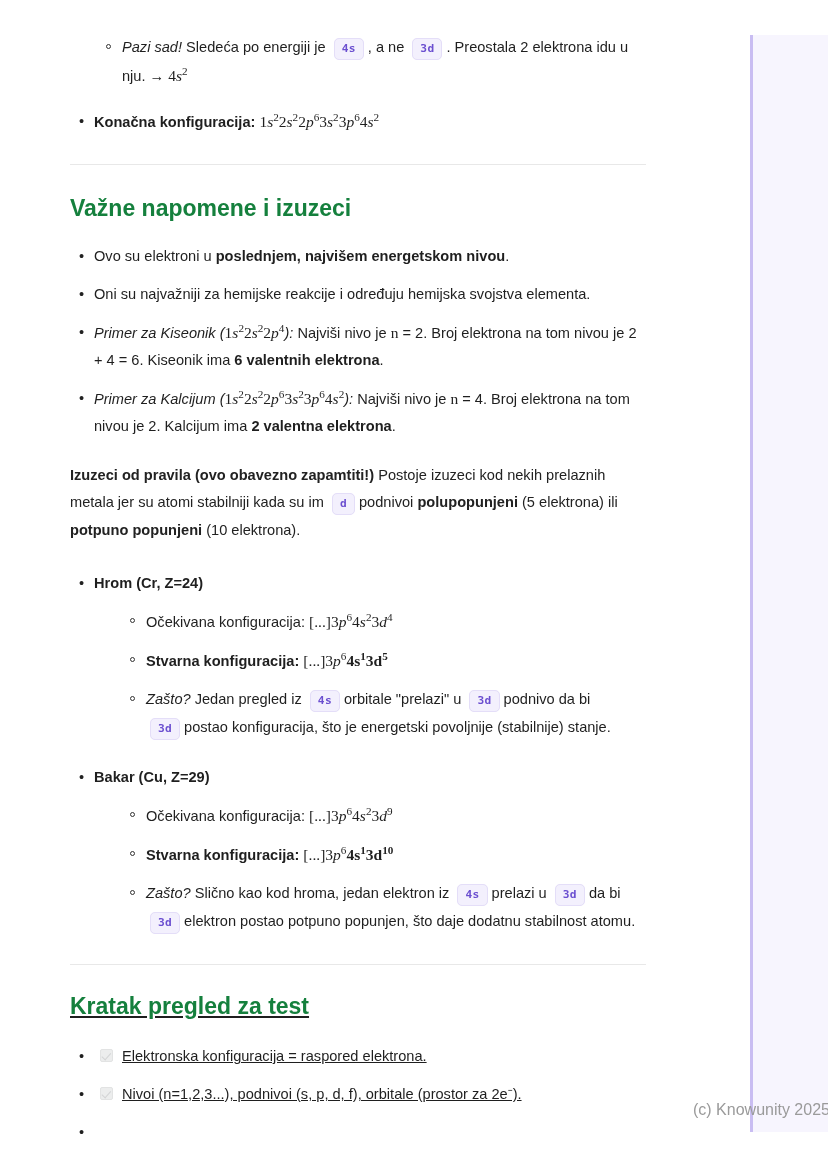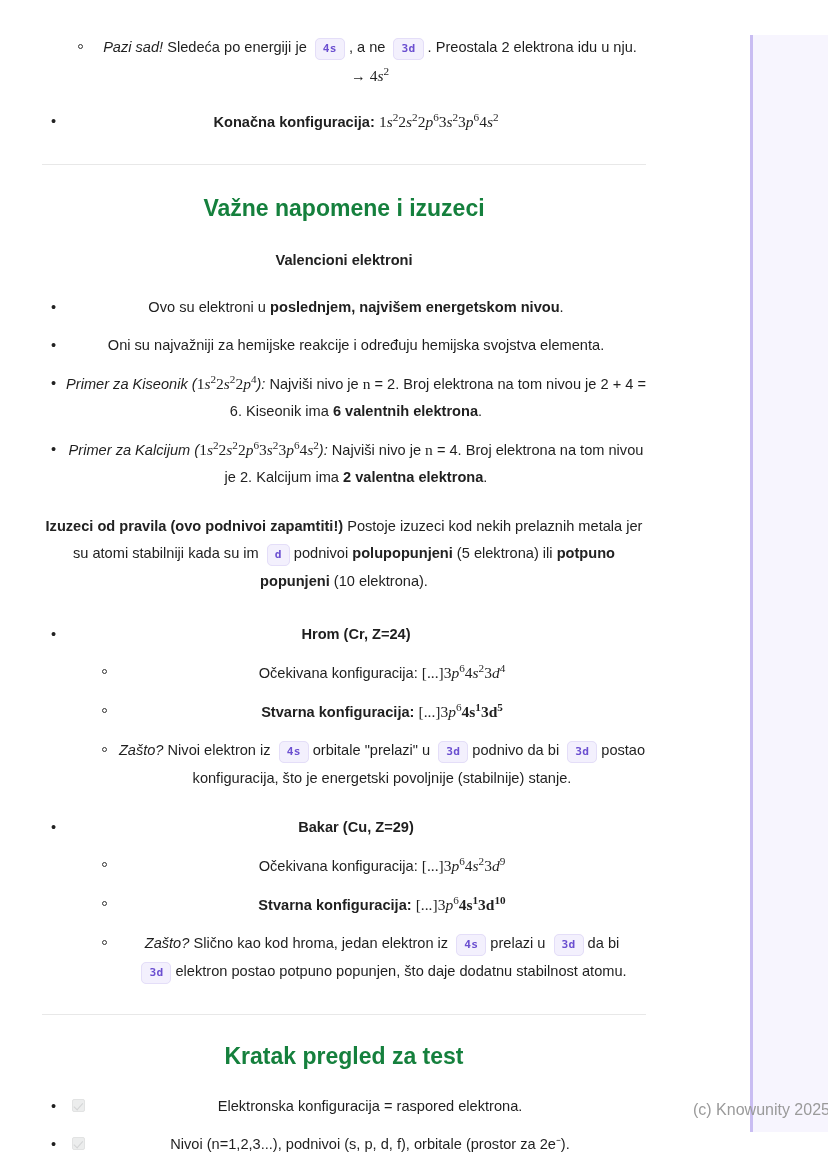--- a/index.html
+++ b/index.html
@@ -30,23 +30,22 @@
   
   #doc {
     position: absolute;
     left: 0;
     top: 0;
     width: 706px;
     padding: 0;
   }
 
   .content {
-    margin-left: 42px;
+    margin-left: 70px;
     margin-right: 60px;
-    text-align: center;
   }
 
   
   .para {
     font-size: 14.6px;
     line-height: 27px;
     color: #222222;
     margin: 0;
   }
 
@@ -220,21 +219,20 @@
   </div>
 
   <div class="content" style="margin-top:28px;">
     <hr class="divider">
   </div>
 
   <div class="content" style="margin-top:28px;">
 
     <h2 class="section">Važne napomene i izuzeci</h2>
 
-    <div class="para b" style="margin-top:24px;">Valencioni elektroni</div>
 
     <ul style="margin-top:20px;">
 
       <li class="l1">
         <span class="bullet">•</span>
         <span>Ovo su elektroni u</span>
         <span class="b">poslednjem, najvišem energetskom nivou</span><span>.</span>
       </li>
 
       <li class="l1">
@@ -255,21 +253,21 @@
         <span class="bullet">•</span>
         <span class="i">Primer za Kalcijum (</span><span class="math"><span class="u">1</span><span class="v">s</span><sup>2</sup><span class="u">2</span><span class="v">s</span><sup>2</sup><span class="u">2</span><span class="v">p</span><sup>6</sup><span class="u">3</span><span class="v">s</span><sup>2</sup><span class="u">3</span><span class="v">p</span><sup>6</sup><span class="u">4</span><span class="v">s</span><sup>2</sup></span><span class="i">):</span>
         <span>Najviši nivo je</span>
         <span class="math v">n</span>
         <span>= 4. Broj elektrona na tom nivou je 2. Kalcijum ima</span>
         <span class="b">2 valentna elektrona</span><span>.</span>
       </li>
     </ul>
 
     <p class="para" style="margin-top:22px;">
-      <span class="b">Izuzeci od pravila (ovo podnivoi zapamtiti!)</span>
+      <span class="b">Izuzeci od pravila (ovo obavezno zapamtiti!)</span>
       <span>Postoje izuzeci kod nekih prelaznih metala jer su atomi stabilniji kada su im</span>
       <code class="badge">d</code><span>podnivoi</span>
       <span class="b">polupopunjeni</span>
       <span>(5 elektrona) ili</span>
       <span class="b">potpuno popunjeni</span>
       <span>(10 elektrona).</span>
     </p>
 
     <ul style="margin-top:26px;">
       <li class="l1" style="margin-bottom:0;">
@@ -283,21 +281,21 @@
             <span class="math"><span class="u">[...]3</span><span class="v">p</span><sup>6</sup><span class="u">4</span><span class="v">s</span><sup>2</sup><span class="u">3</span><span class="v">d</span><sup>4</sup></span>
           </li>
           <li class="l2">
             <span class="bullet-hollow"></span>
             <span class="b">Stvarna konfiguracija:</span>
             <span class="math"><span class="u">[...]3</span><span class="v">p</span><sup>6</sup><span class="u b">4s</span><sup class="b">1</sup><span class="u b">3d</span><sup class="b">5</sup></span>
           </li>
           <li class="l2">
             <span class="bullet-hollow"></span>
             <span class="i">Zašto?</span>
-            <span>Nivoi elektron iz</span>
+            <span>Jedan pregled iz</span>
             <code class="badge">4s</code><span>orbitale "prelazi" u</span>
             <code class="badge">3d</code><span>podnivo da bi</span>
             <code class="badge">3d</code><span>postao konfiguracija, što je energetski povoljnije (stabilnije) stanje.</span>
           </li>
         </ul>
       </li>
     </ul>
 
     <ul style="margin-top:22px;">
       <li class="l1" style="margin-bottom:0;">
@@ -325,21 +323,21 @@
           </li>
         </ul>
       </li>
     </ul>
   </div>
 
   <div class="content" style="margin-top:28px;">
     <hr class="divider">
   </div>
 
-  <div class="content" style="margin-top:26px;">
+  <div class="content" style="margin-top:26px;text-decoration:underline;">
     <h2 class="section">Kratak pregled za test</h2>
 
     <ul style="margin-top:22px;">
       <li class="check">
         <span class="bullet">•</span>
         <span class="cbox"></span>
         <span>Elektronska konfiguracija = raspored elektrona.</span>
       </li>
       <li class="check">
         <span class="bullet">•</span>

